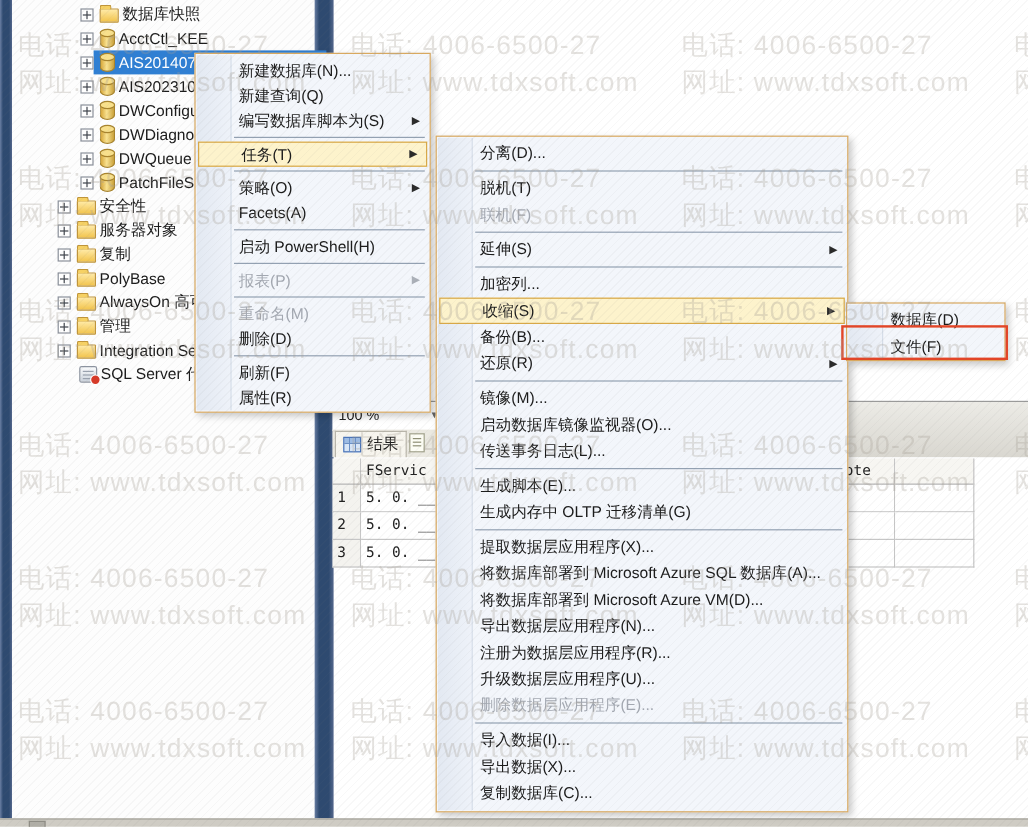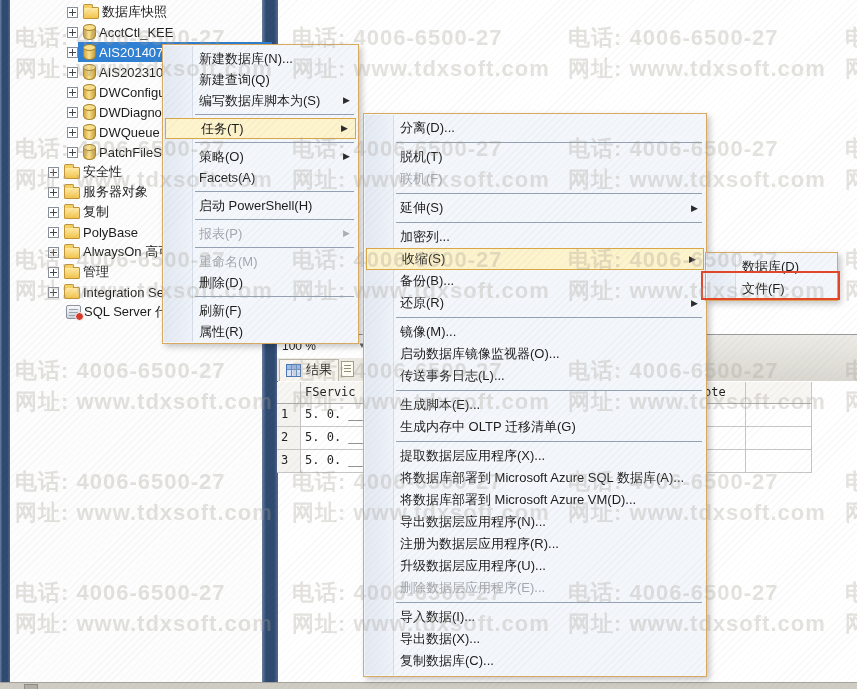--- a/index.html
+++ b/index.html
@@ -3,21 +3,21 @@
 <meta charset="utf-8">
 <style>
   html,body{margin:0;padding:0;}
   .screen{position:relative;width:857px;height:689px;background:#ffffff;overflow:hidden;
           font-family:"Liberation Sans","DejaVu Sans",sans-serif;color:#1b1b1b;}
   
   .hatch{position:absolute;inset:0;z-index:95;pointer-events:none;
          background:repeating-linear-gradient(135deg,rgba(120,120,120,.05) 0 1px,transparent 1px 5px);}
   
   #wm-layer{position:absolute;inset:0;z-index:96;pointer-events:none;}
-  .wm-tile{position:absolute;width:260px;color:rgba(165,160,148,.30);font-weight:bold;
+  .wm-tile{position:absolute;width:260px;color:rgba(165,160,148,.30);font-weight:normal;
            font-size:22px;line-height:31px;letter-spacing:1px;white-space:nowrap;}
   
   .navybar{position:absolute;top:0;height:682px;z-index:1;
            background:linear-gradient(to right,#6a7fa4,#2e4a70 25%,#2e4a70 75%,#55688d);}
   
   .tree{position:absolute;left:10px;top:0;width:252px;height:682px;background:#fdfdfd;z-index:2;}
   .trow{position:absolute;height:20px;display:flex;align-items:center;white-space:nowrap;font-size:13px;}
   .trow .gap{width:5px;flex:none;}
   .sel-band{position:absolute;left:68px;top:42px;width:194px;height:20px;background:#2f7fd3;z-index:0;}
   .plusbox{width:11px;height:11px;border:1px solid #8a909a;background:#fff;position:relative;flex:none;box-sizing:border-box;}

